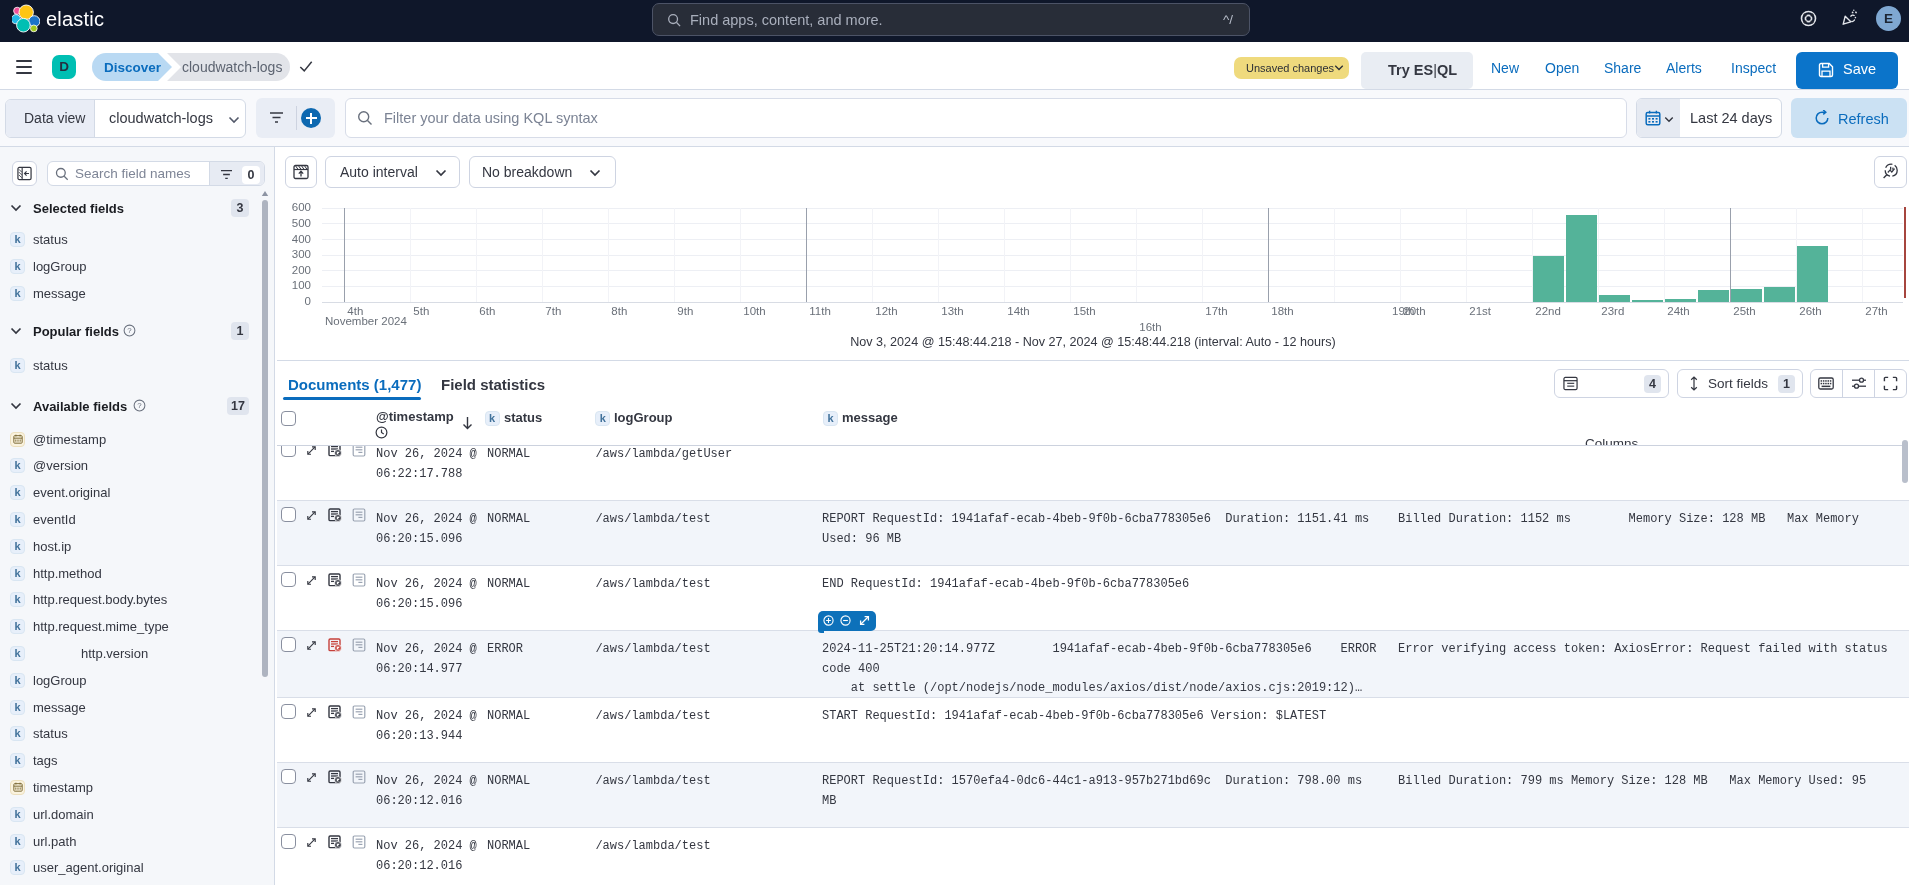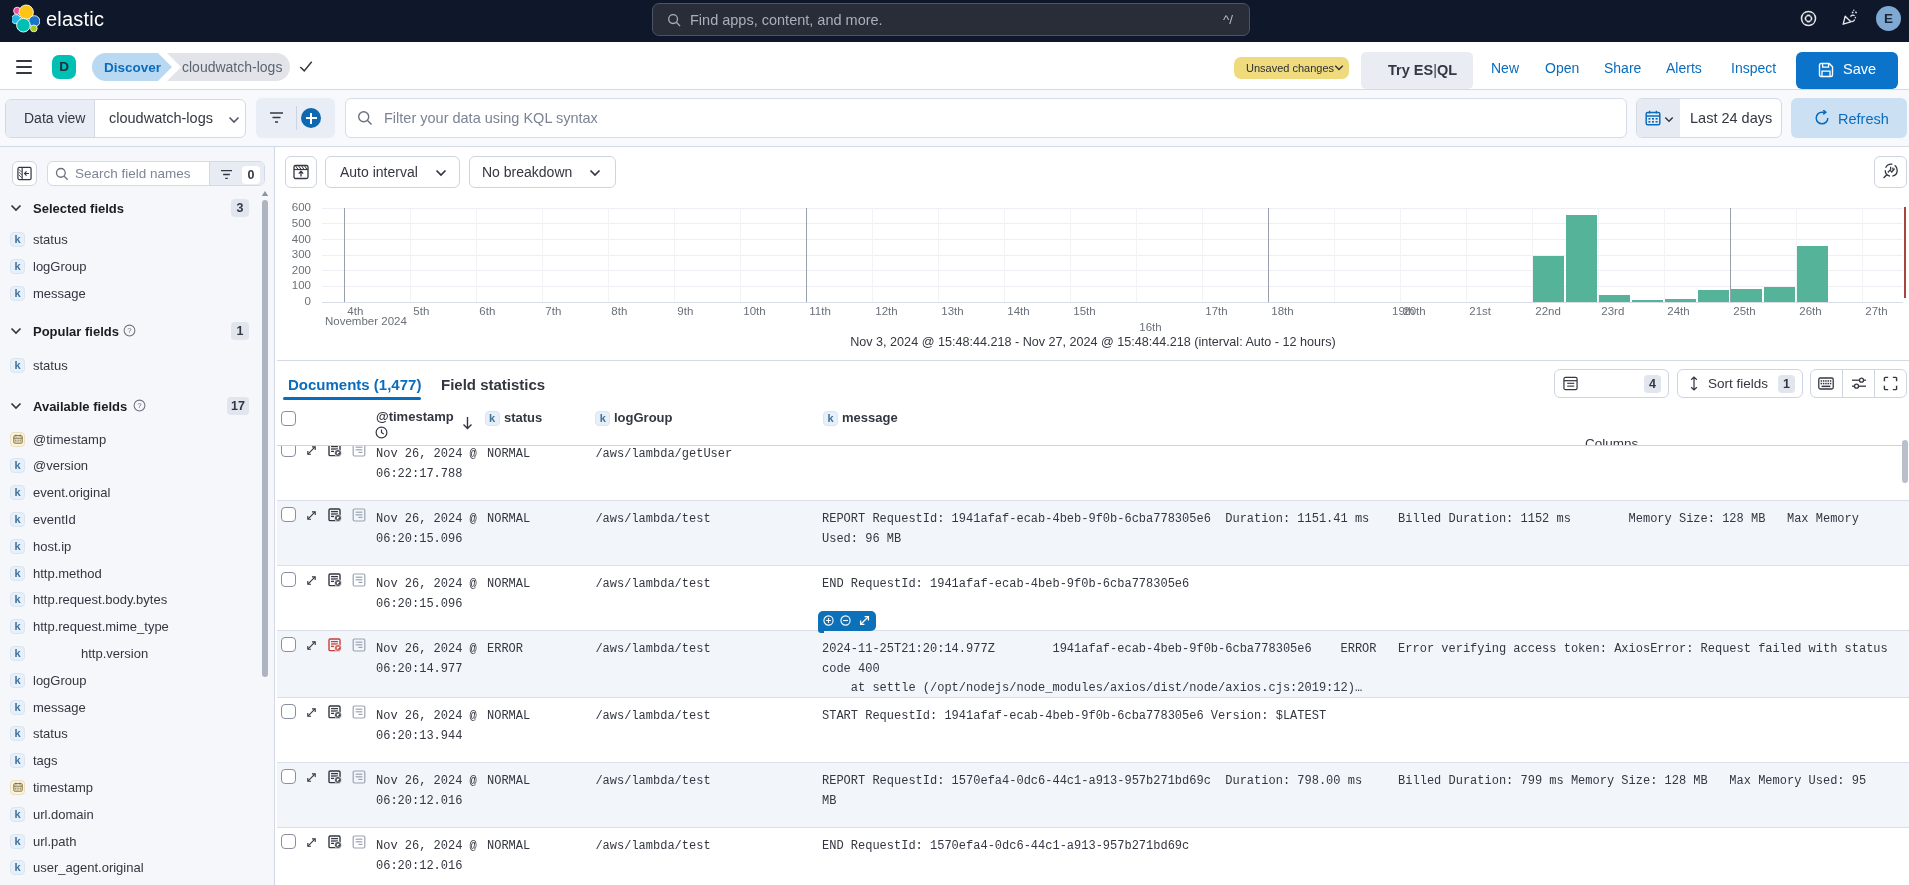--- a/index.html
+++ b/index.html
@@ -594,21 +594,20 @@
       </svg>
 <svg class="abs" style="left:75px;top:7px" width="14" height="14" viewBox="0 0 14 14">
         <rect x="1.2" y="1" width="11.6" height="12" rx="1.2" fill="none" stroke="#9aa3b2" stroke-width="1.2"></rect>
         <line x1="3.6" y1="4.2" x2="10.4" y2="4.2" stroke="#9aa3b2" stroke-width="1.2"></line>
         <line x1="3.6" y1="6.8" x2="10.4" y2="6.8" stroke="#9aa3b2" stroke-width="1.2"></line>
         <line x1="6.4" y1="9.4" x2="10.4" y2="9.4" stroke="#9aa3b2" stroke-width="1.2"></line>
       </svg>
 <div class="mono abs" style="left:99px;top:9px;">Nov 26, 2024 @<br>06:20:12.016</div>
 <div class="mono abs" style="left:210px;top:9px;">NORMAL</div>
 <div class="mono abs" style="left:318.4px;top:9px;">/aws/lambda/test</div>
-<div class="mono abs" style="left:545px;top:9px;">END RequestId: 1570efa4-0dc6-44c1-a913-957b271bd69c</div>
 </div>
 </div>
 <div class="abs" style="left:818px;top:610.5px;width:58px;height:20px;background:#0d71ba;border-radius:5px;"></div>
 <div class="abs" style="left:818px;top:626px;width:6px;height:7px;background:#0d71ba;border-radius:0 0 0 3px;"></div>
 <svg class="abs" style="left:823px;top:615px" width="11" height="11" viewBox="0 0 12 12">
 <circle cx="6" cy="6" r="5" fill="none" stroke="#fff" stroke-width="1.2"></circle>
 <path d="M3.4 6 L8.6 6 M6 3.4 L6 8.6" stroke="#fff" stroke-width="1.2"></path>
   </svg>
 <svg class="abs" style="left:840px;top:615px" width="11" height="11" viewBox="0 0 12 12">
 <circle cx="6" cy="6" r="5" fill="none" stroke="#fff" stroke-width="1.2"></circle>

